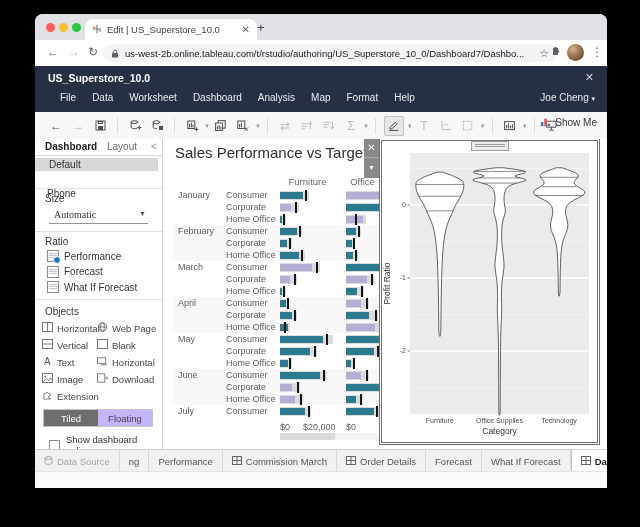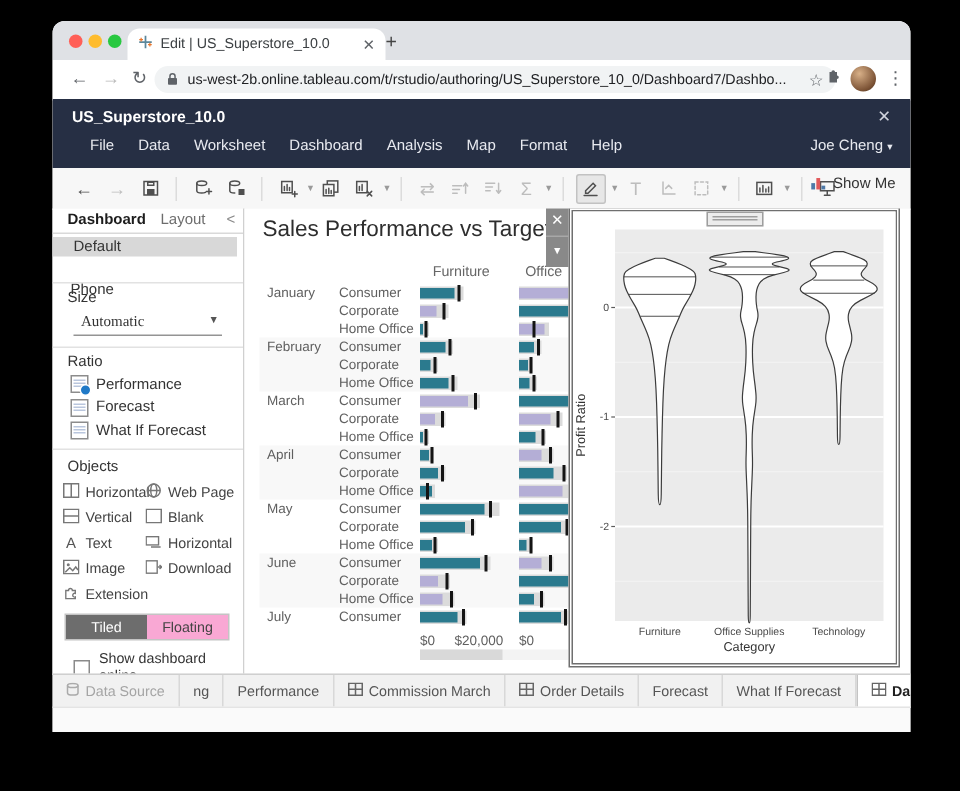--- a/index.html
+++ b/index.html
@@ -60,21 +60,21 @@
   .sheetitem{position:absolute;left:12px;right:2px;height:14px;display:flex;align-items:center;gap:5px;}
   .shicon{width:10px;height:10px;border:1px solid #8c8c8c;position:relative;background:#fff;flex:none;}
   .shicon i{position:absolute;left:1px;right:1px;height:1px;background:#b9c6dd;}
   .badge{position:absolute;right:-3px;bottom:-3px;width:6px;height:6px;border-radius:50%;
          background:#1f79c7;border:1px solid #fff;}
   .objrow{position:absolute;height:14px;display:flex;align-items:center;gap:4px;font-size:9.5px;color:#444;}
   .segbtns{position:absolute;left:8px;right:9px;top:270px;height:16px;display:flex;
            border:1px solid #c4c4c4;font-size:9.5px;}
   .segbtns div{flex:1;display:flex;align-items:center;justify-content:center;}
   .seg-on{background:#6d6d6d;color:#fff;}
-  .seg-off{background:#f9a8d4;color:#444;}
+  .seg-off{background:#c4b5fd;color:#444;}
   .chkrow{position:absolute;left:14px;top:295px;display:flex;align-items:center;gap:6px;font-size:9.5px;}
   .chk{width:9px;height:9px;border:1px solid #8a8a8a;background:#fff;flex:none;}
   
   .canvas{position:absolute;left:128px;top:0;right:0;height:311px;background:#fff;overflow:hidden;}
   .dashtitle{position:absolute;left:12px;top:5px;font-size:15px;color:#2e2e2e;}
   .colhead{position:absolute;top:37px;font-size:9.5px;color:#666;text-align:center;}
   .blabel{position:absolute;font-size:9px;color:#5f5f5f;white-space:nowrap;}
   .bband{position:absolute;background:#dbdbdb;}
   .bbar{position:absolute;}
   .btick{position:absolute;width:2px;background:#141414;}

